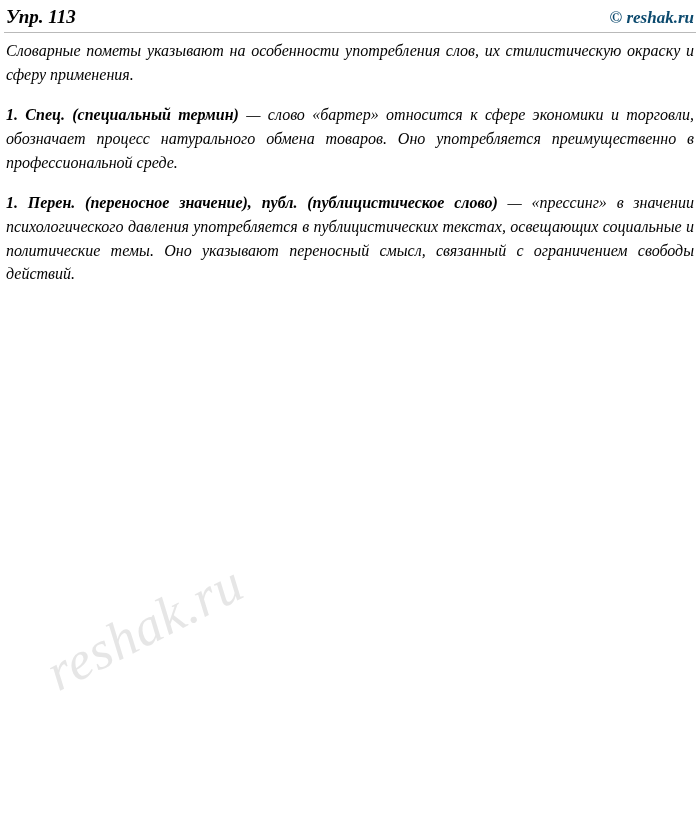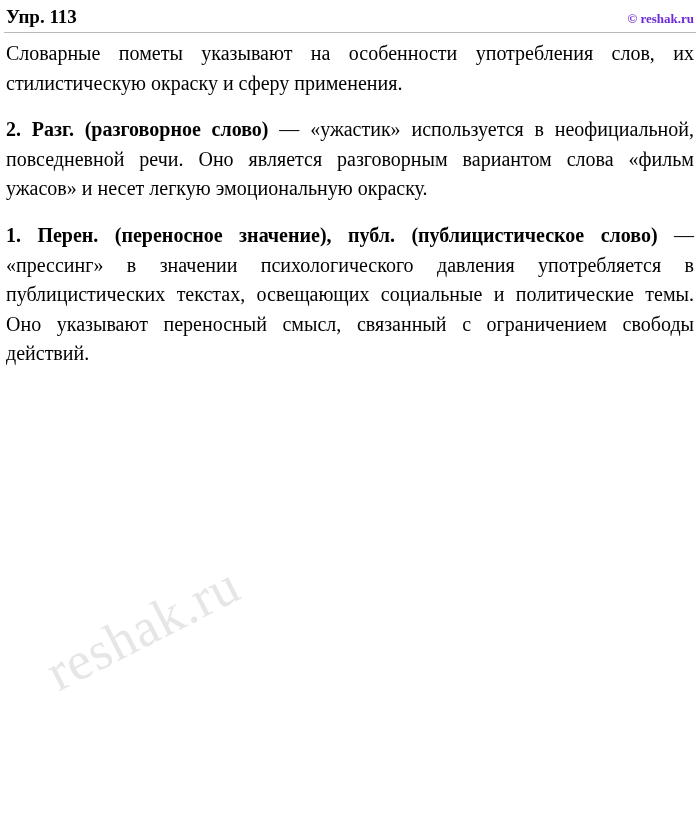--- a/index.html
+++ b/index.html
@@ -14,45 +14,46 @@
     color: #000000;
     position: relative;
     overflow: hidden;
   }
   .page {
     position: relative;
     width: 700px;
     height: 823px;
     box-sizing: border-box;
     padding: 6px 4px 0 4px;
+    font-style: italic;
   }
   .header {
     display: flex;
     align-items: baseline;
     justify-content: space-between;
     font-size: 19px;
     font-weight: bold;
     padding: 0 2px 4px 2px;
   }
   .header .title {
     font-size: 19px;
     font-weight: bold;
   }
   .header .copyright {
-    font-size: 13px;
+    font-size: 17px;
     font-weight: bold;
-    color: #6d28d9;
+    color: #0c4a6e;
   }
   .rule {
     border: 0;
     border-top: 1px solid #b9b9b9;
     margin: 0 0 6px 0;
   }
   .body-text {
-    font-size: 20px;
+    font-size: 16px;
     line-height: 1.48;
     text-align: justify;
     text-justify: inter-word;
     padding: 0 2px;
   }
   .para {
     margin: 0 0 17px 0;
     text-align: justify;
   }
   .para:last-child {
@@ -84,24 +85,24 @@
     <span class="title">Упр. 113</span>
     <span class="copyright">© reshak.ru</span>
   </div>
 
   <hr class="rule">
 
   <div class="body-text">
 
     <p class="para">Словарные пометы указывают на особенности употребления слов, их стилистическую окраску и сферу применения.</p>
 
+    <p class="para">
+      <span class="lead">1. Спец. (специальный термин)</span><span> — слово «бартер» относится к сфере экономики и торговли, обозначает процесс натурального обмена товаров. Оно употребляется преимущественно в профессиональной среде.</span>
+    </p>
 
-    <p class="para">
-      <span class="lead">2. Разг. (разговорное слово)</span><span> — «ужастик» используется в неофициальной, повседневной речи. Оно является разговорным вариантом слова «фильм ужасов» и несет легкую эмоциональную окраску.</span>
-    </p>
 
 
     <p class="para">
       <span class="lead">1. Перен. (переносное значение), публ. (публицистическое слово)</span><span> — «прессинг» в значении психологического давления употребляется в публицистических текстах, освещающих социальные и политические темы. Оно указывают переносный смысл, связанный с ограничением свободы действий.</span>
     </p>
 
   </div>
 
   <div class="watermark">reshak.ru</div>
 

